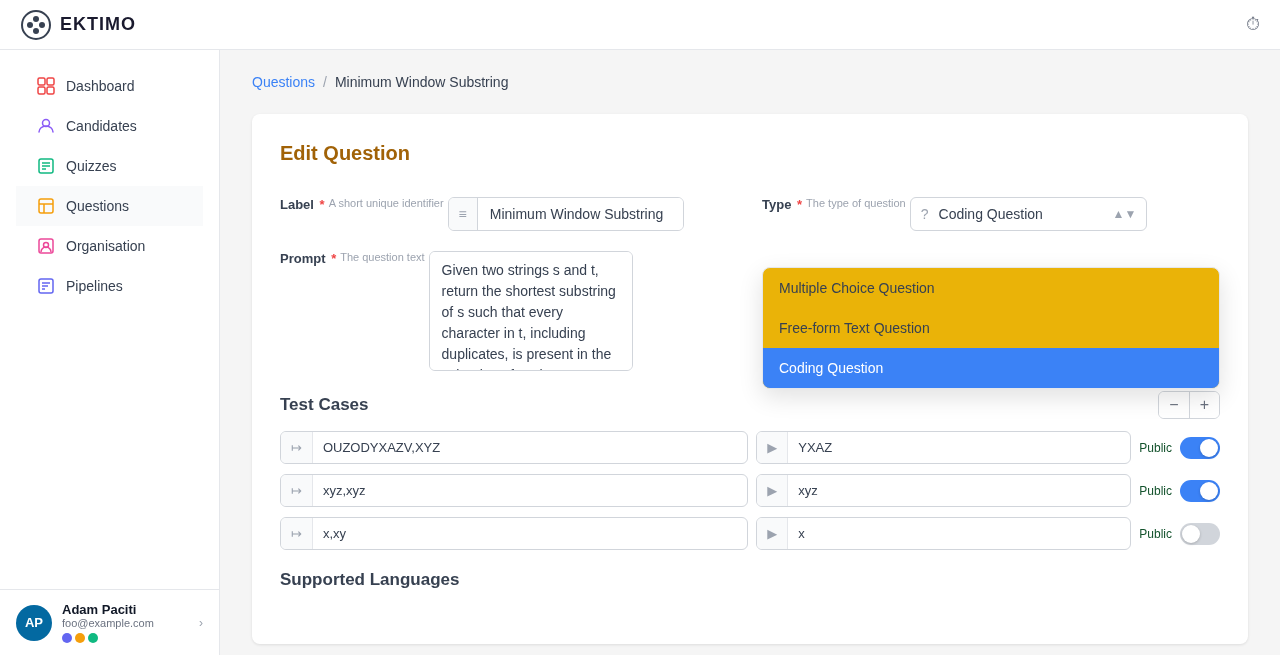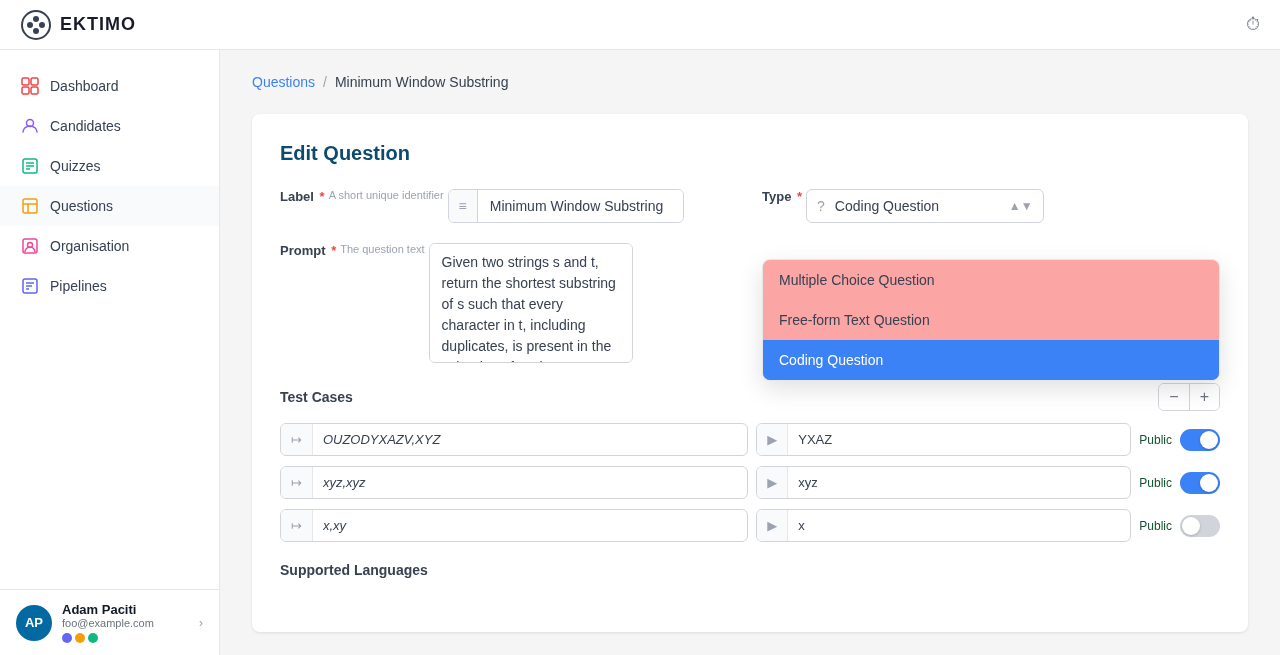--- a/index.html
+++ b/index.html
@@ -49,21 +49,21 @@
     .sidebar {
       width: 220px;
       background: #fff;
       border-right: 1px solid #e5e7eb;
       display: flex;
       flex-direction: column;
       flex-shrink: 0;
     }
     .sidebar-nav {
       flex: 1;
-      padding: 16px 0;
+      padding: 16px 16px;
       text-align: right;
     }
     .sidebar-item {
       display: flex;
       align-items: center;
       gap: 10px;
       padding: 10px 20px;
       cursor: pointer;
       font-size: 14px;
       color: #374151;
@@ -130,22 +130,22 @@
     
     .card {
       background: #fff;
       border-radius: 8px;
       padding: 28px;
       box-shadow: 0 1px 3px rgba(0,0,0,0.1);
     }
     .card-title {
       font-size: 20px;
       font-weight: 700;
-      color: #0c4a6e;
-      margin-bottom: 24px;
+      color: #a16207;
+      margin-bottom: 32px;
     }
 
     
     .form-row {
       display: flex;
       gap: 24px;
       margin-bottom: 20px;
     }
     .form-group {
       display: flex;
@@ -222,21 +222,21 @@
       font-size: 12px;
     }
     textarea.form-input {
       resize: none;
       height: 120px;
       font-family: inherit;
       line-height: 1.5;
     }
     .dropdown-menu {
       position: absolute;
-      background: #fca5a5;
+      background: #eab308;
       border: 1px solid #e5e7eb;
       border-radius: 8px;
       box-shadow: 0 8px 24px rgba(0,0,0,0.12);
       overflow: hidden;
       z-index: 100;
       min-width: 300px;
     }
     .dropdown-item {
       padding: 12px 16px;
       font-size: 14px;
@@ -249,21 +249,21 @@
     }
 
     
     .section-header {
       display: flex;
       align-items: center;
       justify-content: space-between;
       margin-bottom: 12px;
     }
     .section-title {
-      font-size: 14px;
+      font-size: 17px;
       font-weight: 600;
       color: #374151;
     }
     .btn-group {
       display: flex;
       border: 1px solid #d1d5db;
       border-radius: 6px;
       overflow: hidden;
     }
     .btn-group-btn {
@@ -299,21 +299,20 @@
       border-right: 1px solid #e5e7eb;
     }
     .test-input input {
       border: none;
       outline: none;
       padding: 8px 10px;
       font-size: 13px;
       color: #374151;
       flex: 1;
       background: transparent;
-      font-style: italic;
     }
     .test-output {
       flex: 0.8;
       border: 1px solid #d1d5db;
       border-radius: 6px;
       background: #fff;
       display: flex;
       align-items: center;
       overflow: hidden;
     }
@@ -490,20 +489,21 @@
         <div class="form-group full">
           <div class="form-label">Label <span class="required">*</span></div>
           <div class="form-sublabel">A short unique identifier</div>
           <div class="input-with-icon">
             <span class="input-prefix">≡</span>
             <input type="text" value="Minimum Window Substring" style="">
           </div>
         </div>
         <div class="form-group half" style="position:relative;">
           <div class="form-label">Type <span class="required">*</span></div>
+          <div class="form-sublabel">The type of question</div>
           <div class="select-wrapper">
             <span class="select-icon-left">?</span>
             <select>
               <option>Multiple Choice Question</option>
               <option>Free-form Text Question</option>
               <option selected="">Coding Question</option>
             </select>
             <span class="select-chevron">▲▼</span>
           </div>
 

